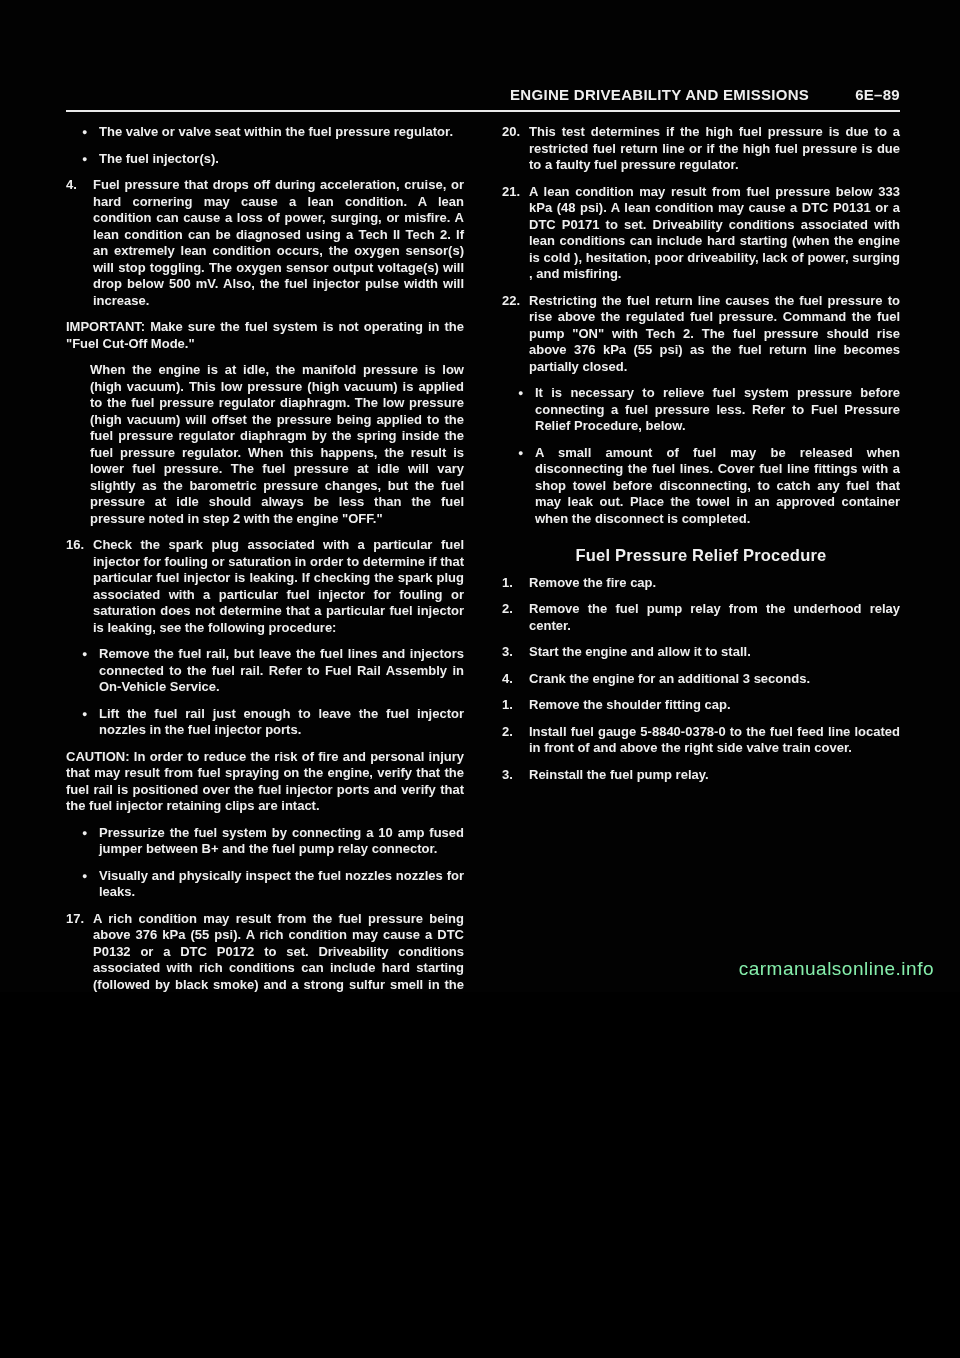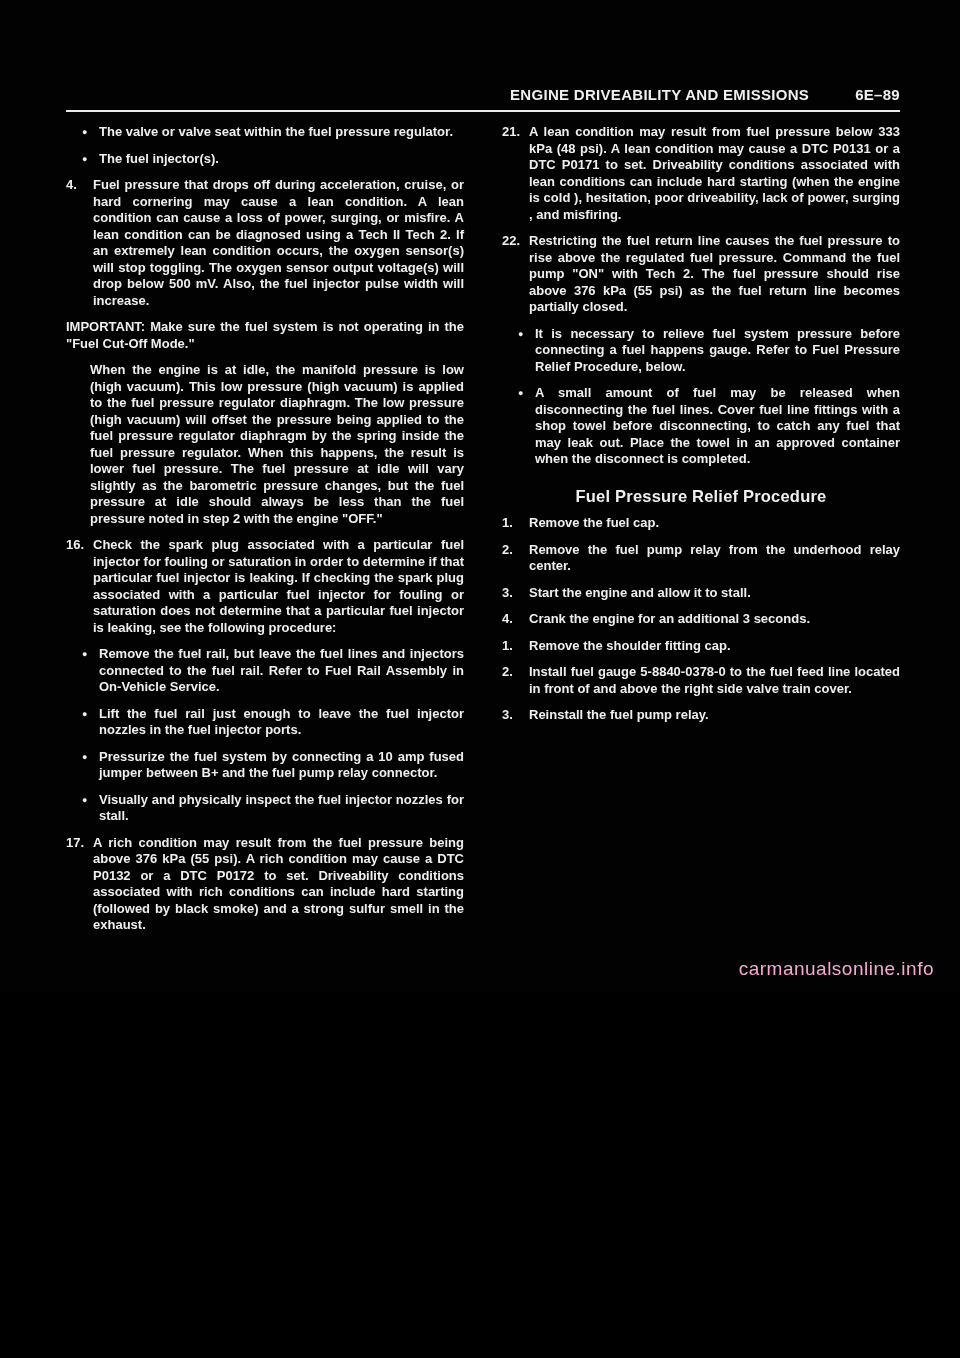--- a/index.html
+++ b/index.html
@@ -37,21 +37,21 @@
   .bullet .txt{flex:1;text-align:justify;}
   .numbered{display:flex;}
   .numbered .num{flex:none;width:27px;}
   .numbered .txt{flex:1;text-align:justify;}
   .heading{
     font-size:16.5px;letter-spacing:.2px;
     margin:18px 0 9px 0;text-align:center;
   }
   .watermark{
     position:absolute;right:26px;bottom:12px;
-    color:#f9a8d4;font-size:19px;font-weight:400;
+    color:#86efac;font-size:19px;font-weight:400;
     font-family:"Liberation Sans",sans-serif;
     letter-spacing:.5px;
   }
 </style>
 </head>
 <body>
 
 <div class="page">
   <div class="scan">
     <div class="header">
@@ -79,54 +79,59 @@
             <span class="txt">Check the spark plug associated with a particular fuel injector for fouling or saturation in order to determine if that particular fuel injector is leaking.  If checking the spark plug associated with a particular fuel injector for fouling or saturation does not determine that a particular fuel injector is leaking, see the following procedure:</span>
           </div>
           <div class="blk bullet">
             <span class="marker">●</span>
             <span class="txt">Remove the fuel rail, but leave the fuel lines and injectors connected to the fuel rail.  Refer to Fuel Rail Assembly in On-Vehicle Service.</span>
           </div>
           <div class="blk bullet">
             <span class="marker">●</span>
             <span class="txt">Lift the fuel rail just enough to leave the fuel injector nozzles in the fuel injector ports.</span>
           </div>
+          <div class="blk para">CAUTION:  In order to reduce the risk of fire and personal injury that may result from fuel spraying on the engine, verify that the fuel rail is positioned over the fuel injector ports and verify that the fuel injector retaining clips are intact.</div>
           <div class="blk bullet">
             <span class="marker">●</span>
             <span class="txt">Pressurize the fuel system by connecting a 10 amp fused jumper between B+ and the fuel pump relay connector.</span>
           </div>
           <div class="blk bullet">
             <span class="marker">●</span>
-            <span class="txt">Visually and physically inspect the fuel injector nozzles for stall.</span>
+            <span class="txt">Visually and physically inspect the fuel nozzles nozzles for leaks.</span>
           </div>
           <div class="blk numbered">
             <span class="num">17.</span>
             <span class="txt">A rich condition may result from the fuel pressure being above 376 kPa (55 psi).  A rich condition may cause a DTC P0132 or a DTC P0172 to set. Driveability conditions associated with rich conditions can include hard starting (followed by black smoke) and a strong sulfur smell in the exhaust.</span>
           </div>
         </div>
       <div class="col">
+          <div class="blk numbered">
+            <span class="num">20.</span>
+            <span class="txt">This test determines if the high fuel pressure is due to a restricted fuel return line or if the high fuel pressure is due to a faulty fuel pressure regulator.</span>
+          </div>
           <div class="blk numbered">
             <span class="num">21.</span>
             <span class="txt">A lean condition may result from fuel pressure below 333 kPa (48 psi).  A lean condition may cause a DTC P0131 or a DTC P0171 to set. Driveability conditions associated with lean conditions can include hard starting (when the engine is cold ), hesitation, poor driveability, lack of power, surging , and misfiring.</span>
           </div>
           <div class="blk numbered">
             <span class="num">22.</span>
             <span class="txt">Restricting the fuel return line causes  the fuel pressure to rise above the regulated fuel pressure. Command the fuel pump "ON" with Tech 2.  The fuel pressure should rise above 376 kPa (55 psi) as the fuel return line becomes partially closed.</span>
           </div>
           <div class="blk bullet">
             <span class="marker">●</span>
-            <span class="txt">It is necessary to relieve fuel system pressure before connecting a fuel happens gauge.  Refer to Fuel Pressure Relief Procedure, below.</span>
+            <span class="txt">It is necessary to relieve fuel system pressure before connecting a fuel pressure less.  Refer to Fuel Pressure Relief Procedure, below.</span>
           </div>
           <div class="blk bullet">
             <span class="marker">●</span>
             <span class="txt">A small amount of fuel may be released when disconnecting the fuel lines. Cover fuel line fittings with a shop towel before disconnecting, to catch any fuel that may leak out.  Place the towel in an approved container when the disconnect is completed.</span>
           </div>
           <div class="blk heading">Fuel Pressure Relief Procedure</div>
           <div class="blk numbered">
             <span class="num">1.</span>
-            <span class="txt">Remove the fuel cap.</span>
+            <span class="txt">Remove the fire cap.</span>
           </div>
           <div class="blk numbered">
             <span class="num">2.</span>
             <span class="txt">Remove the fuel pump relay from the underhood relay center.</span>
           </div>
           <div class="blk numbered">
             <span class="num">3.</span>
             <span class="txt">Start the engine and allow it to stall.</span>
           </div>
           <div class="blk numbered">

